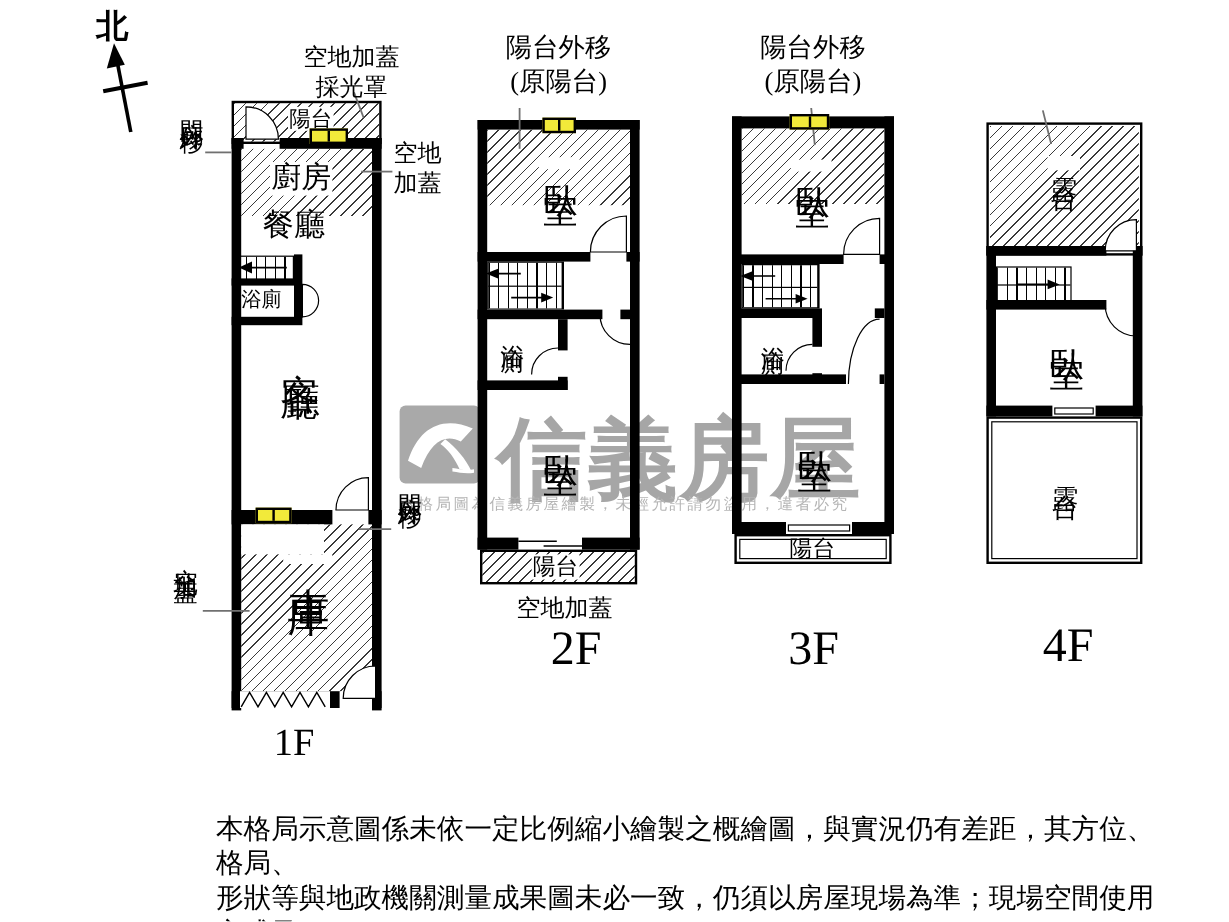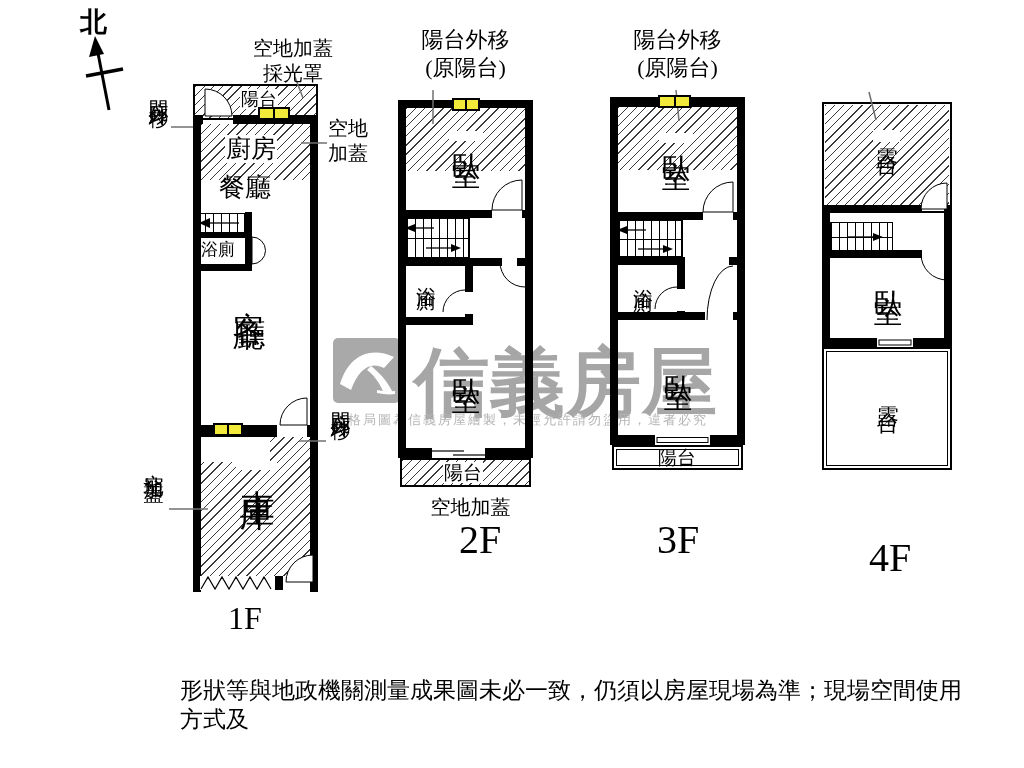--- a/index.html
+++ b/index.html
@@ -225,20 +225,21 @@
   <div class="anno vlbl" style="left:328px;top:396px;font-size:20px;letter-spacing:3px;">門廊外移</div>
   <div class="anno ctr" style="left:398px;top:26px;width:135px;font-size:22px;">陽台外移
 (原陽台)</div>
   <div class="anno ctr" style="left:403px;top:495px;width:135px;font-size:20px;">空地加蓋</div>
   <div class="anno ctr" style="left:610px;top:26px;width:135px;font-size:22px;">陽台外移
 (原陽台)</div>
 
   <div class="floorname ctr" style="left:217px;top:600px;width:56px;font-size:32px;">1F</div>
   <div class="floorname ctr" style="left:452px;top:516px;width:56px;font-size:40px;">2F</div>
   <div class="floorname ctr" style="left:650px;top:516px;width:56px;font-size:40px;">3F</div>
-  <div class="floorname ctr" style="left:862px;top:534px;width:56px;font-size:40px;">4F</div>
+  <div class="floorname ctr" style="left:862px;top:514px;width:56px;font-size:40px;">4F</div>
 
   <div id="disclaimer">
+    <div>本格局示意圖係未依一定比例縮小繪製之概繪圖，與實況仍有差距，其方位、格局、</div>
     <div>形狀等與地政機關測量成果圖未必一致，仍須以房屋現場為準；現場空間使用方式及</div>
 
   </div>
 
 </div>
 
 </body></html>

